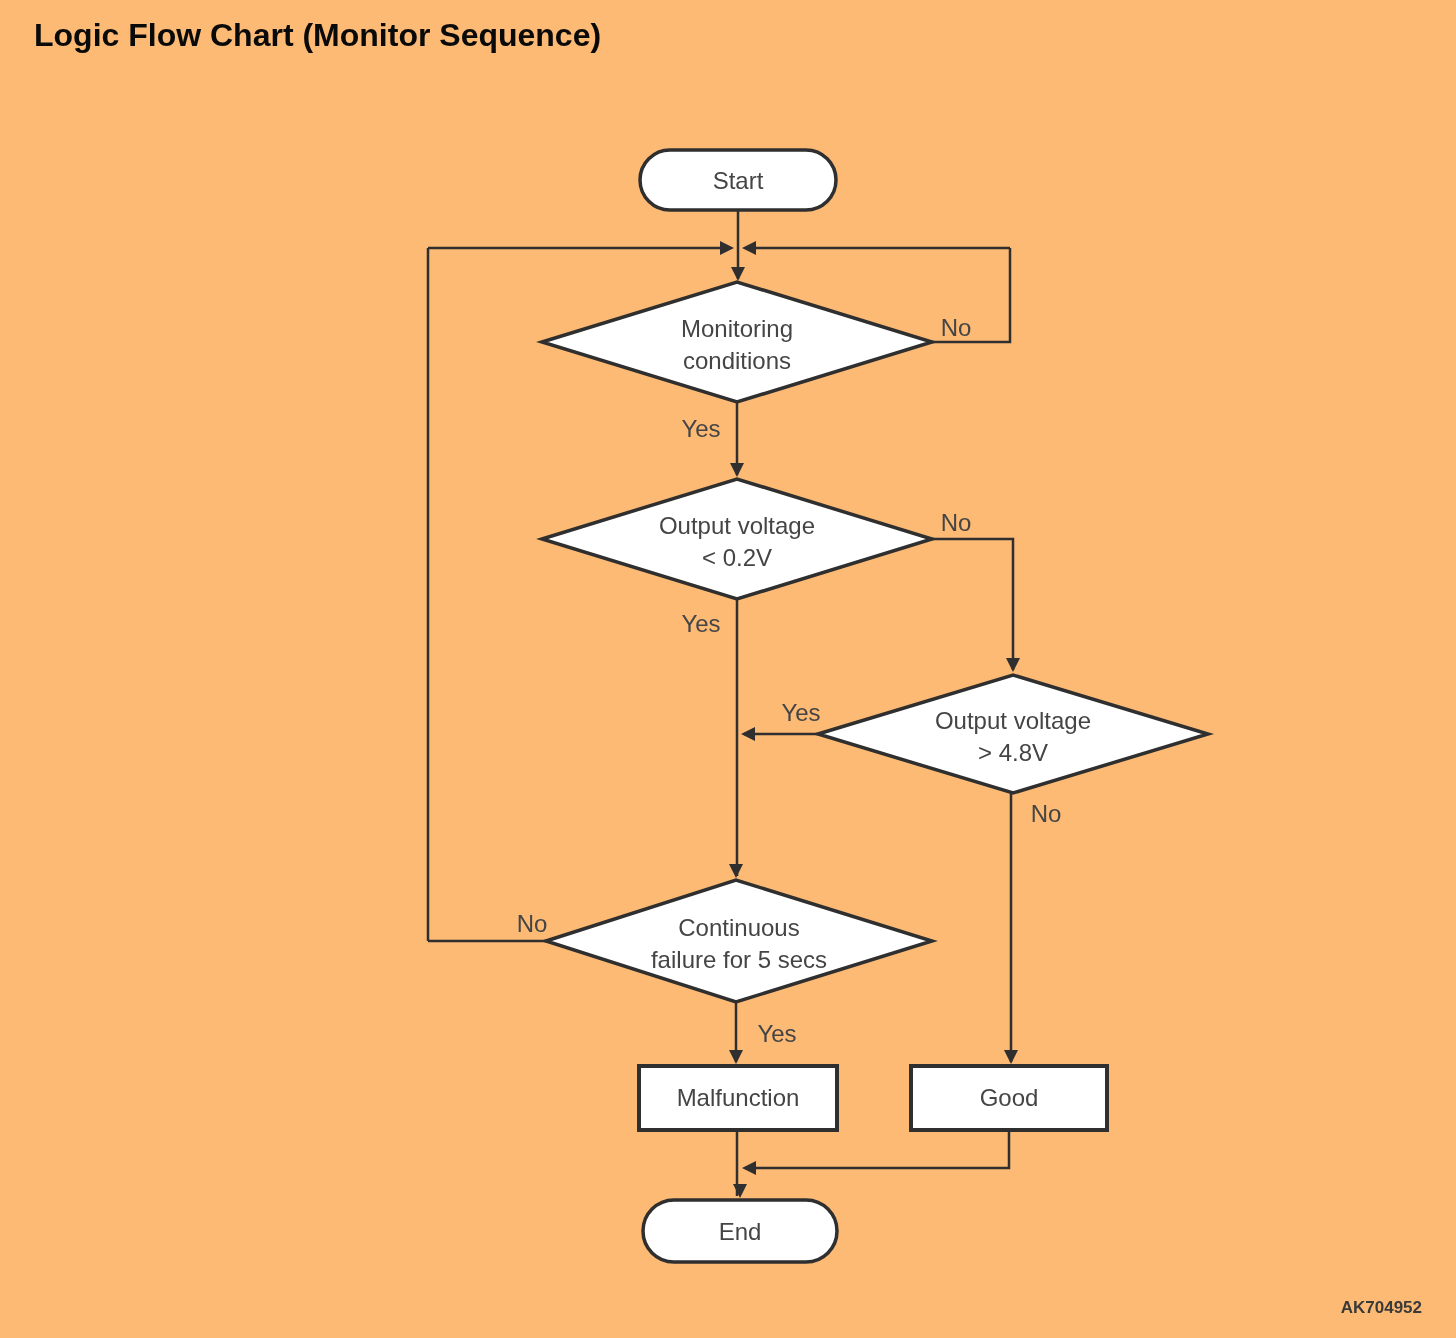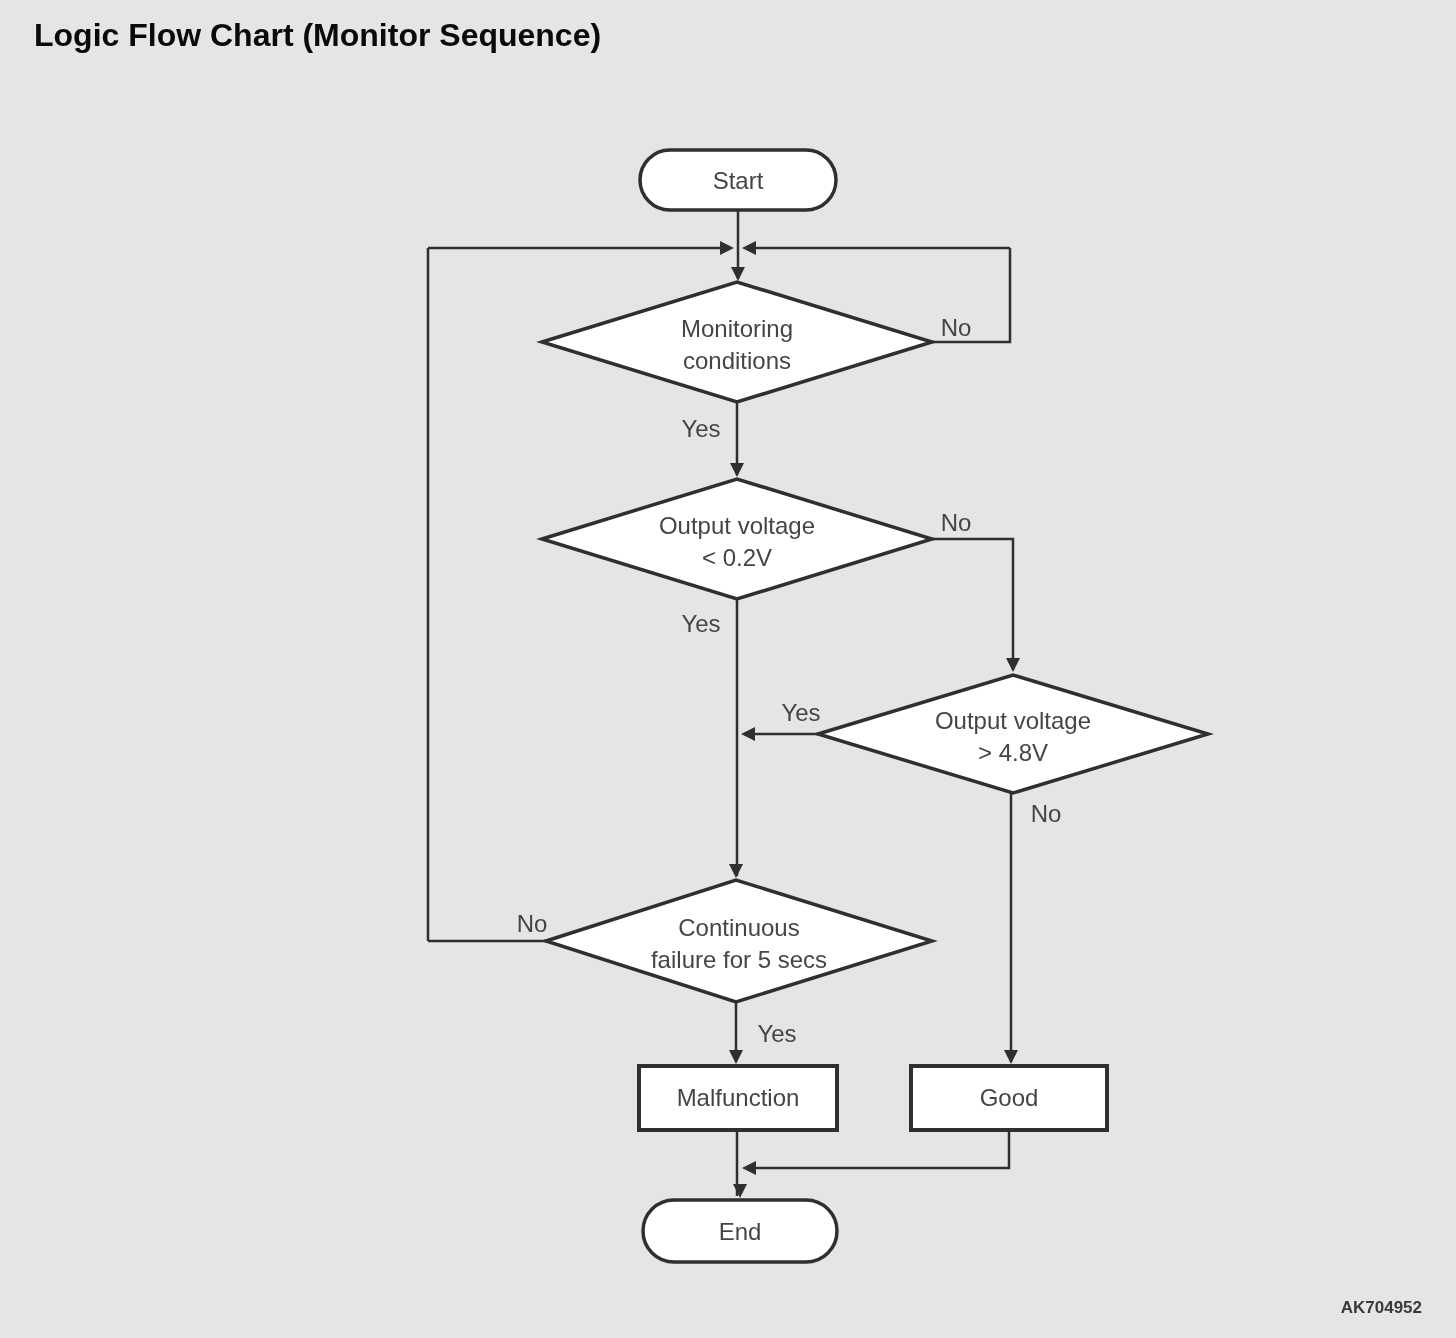--- a/index.html
+++ b/index.html
@@ -7,21 +7,21 @@
     padding: 0;
     background: #ffffff;
     width: 1456px;
     height: 1338px;
     font-family: "Liberation Sans", sans-serif;
   }
   .page {
     position: relative;
     width: 1456px;
     height: 1338px;
-    background: #e5e5e5;
+    background: #fdba74;
     overflow: hidden;
   }
   svg { display: block; }
   svg text {
     font-family: "Liberation Sans", sans-serif;
     fill: #454545;
   }
   .node-shape {
     fill: #ffffff;
     stroke: #2f2f2f;

